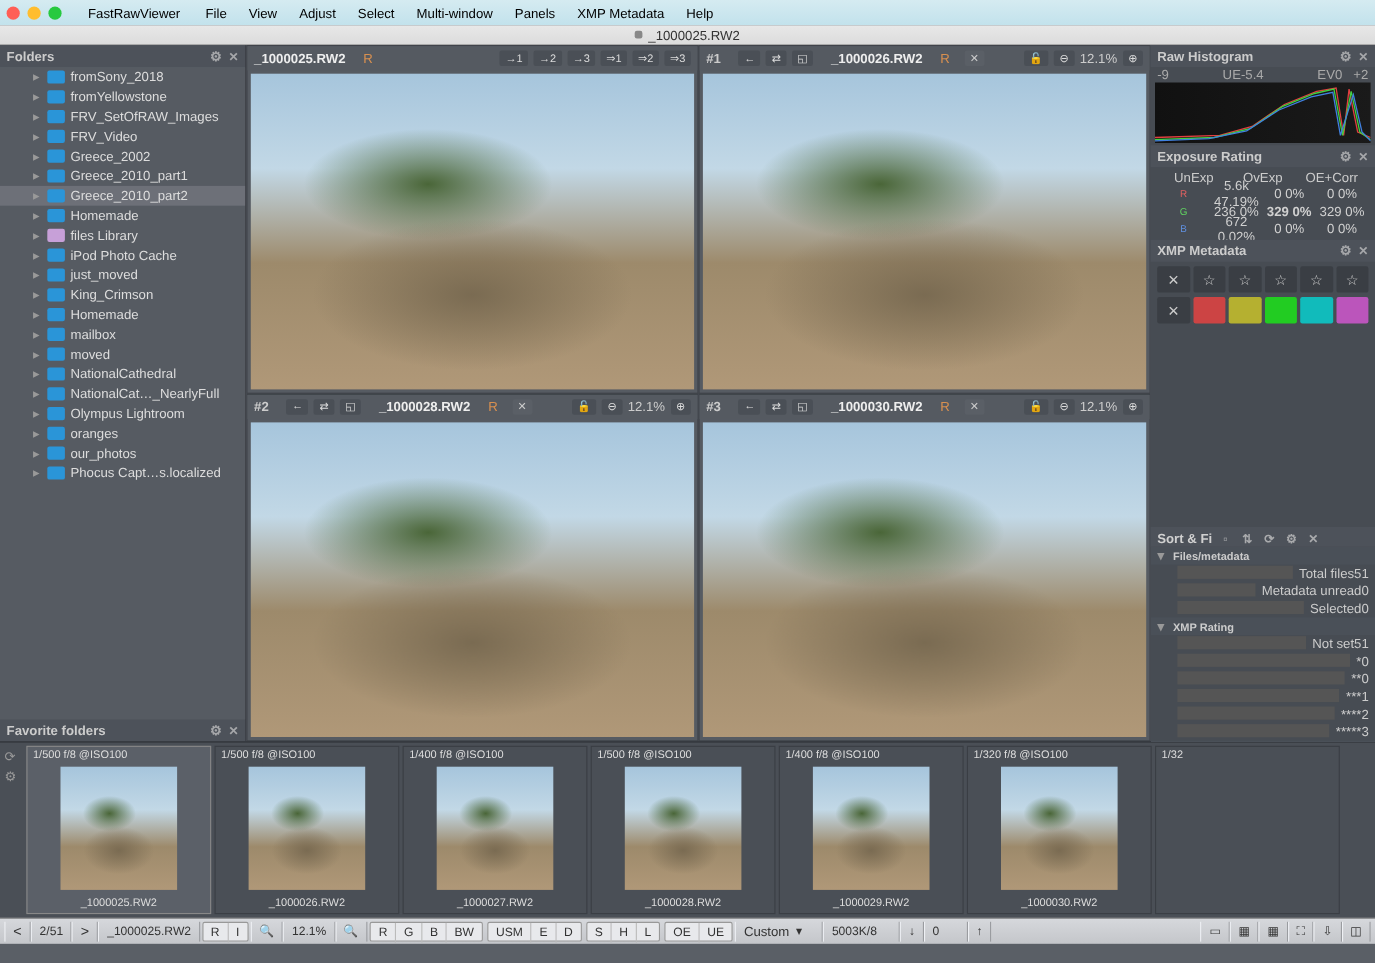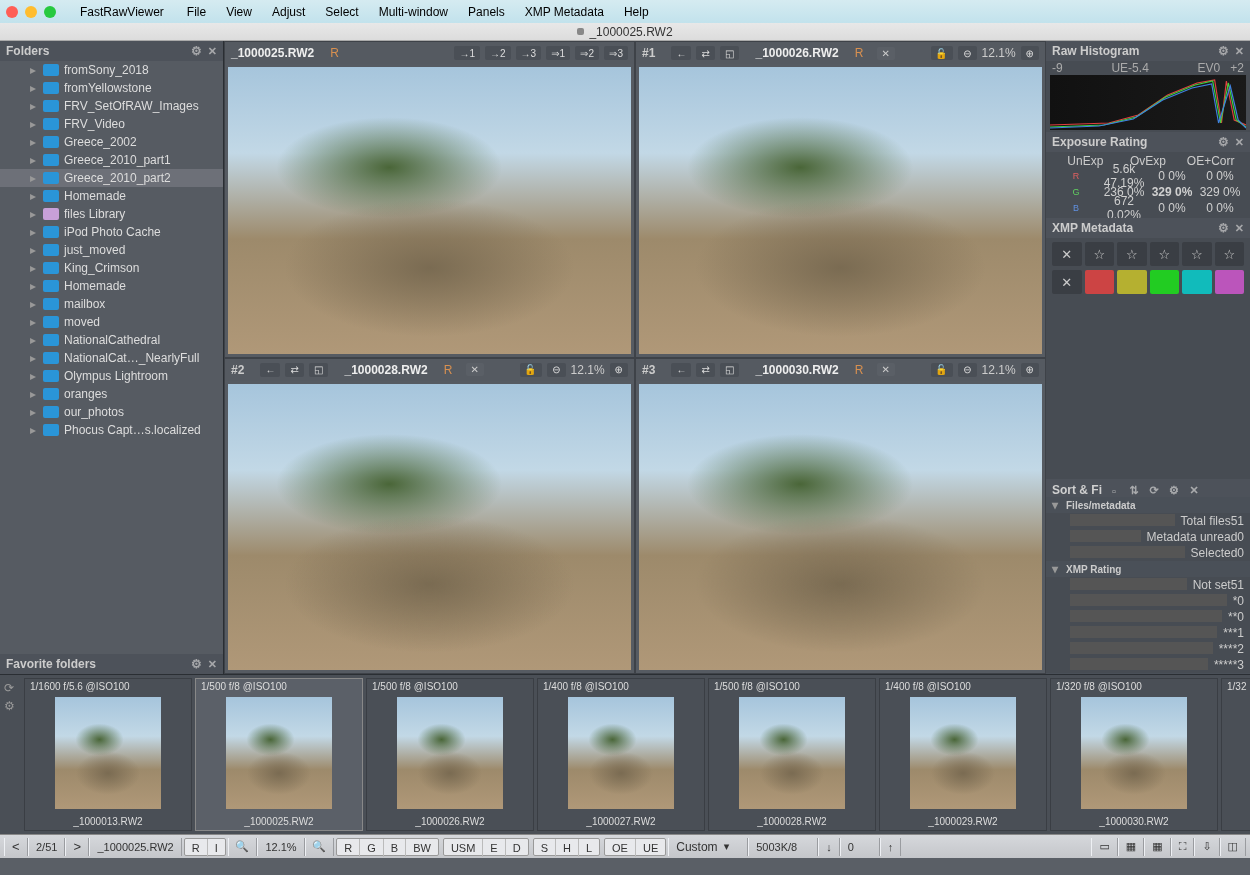--- a/index.html
+++ b/index.html
@@ -373,25 +373,20 @@
       </div>
   </div>
 </div>
 
 <div class="film">
   <div class="film-gear">
       <span>⟳</span>
       <span>⚙</span>
     </div>
   <div id="thumbs" style="display:flex;gap:3px">
-      <div class="thumb">
-        <div class="thumb-exif">1/1600 f/5.6  @ISO100</div>
-        <div class="thumb-img"></div>
-        <div class="thumb-name">_1000013.RW2</div>
-      </div>
       <div class="thumb sel">
         <div class="thumb-exif">1/500 f/8  @ISO100</div>
         <div class="thumb-img"></div>
         <div class="thumb-name">_1000025.RW2</div>
       </div>
       <div class="thumb">
         <div class="thumb-exif">1/500 f/8  @ISO100</div>
         <div class="thumb-img"></div>
         <div class="thumb-name">_1000026.RW2</div>
       </div>

